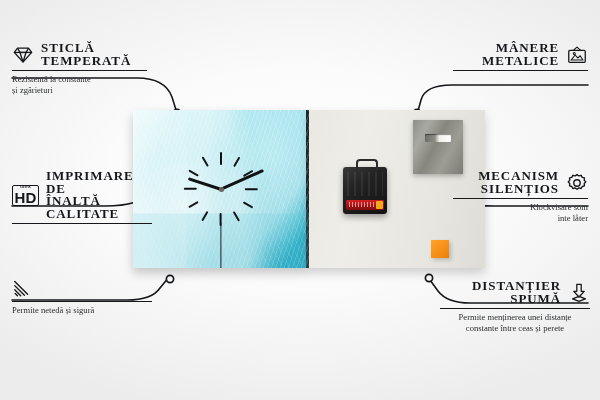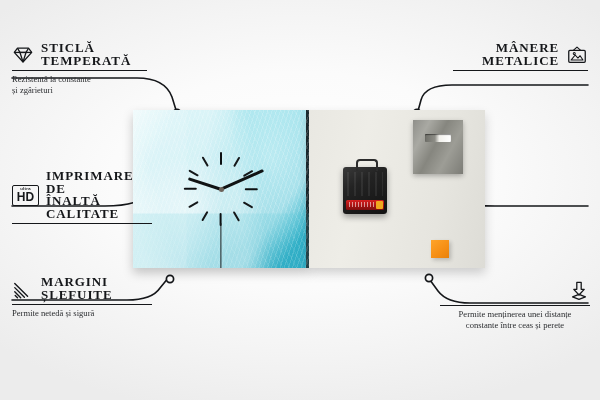--- a/index.html
+++ b/index.html
@@ -118,21 +118,21 @@
   .callout.right .sub{text-align:right;}
   .callout.right.sub-left .sub{text-align:center;}
 
   .ico{width:22px;height:22px;flex:0 0 22px;display:block;}
   .ico svg{display:block;width:22px;height:22px;}
   .ico.hd{
     width:25px;height:19px;flex:0 0 25px;border:1.4px solid #15171a;border-radius:2px;
     display:flex;flex-direction:column;align-items:center;justify-content:center;line-height:1;
   }
   .ico.hd .u{font-size:4.2px;font-weight:bold;letter-spacing:.3px;font-family:"Liberation Sans",sans-serif;color:#15171a;}
-  .ico.hd .h{font-size:12px;font-weight:bold;letter-spacing:.2px;font-family:"Liberation Sans",sans-serif;color:#15171a;margin-top:.5px;}
+  .ico.hd .h{font-size:15px;font-weight:bold;letter-spacing:.2px;font-family:"Liberation Sans",sans-serif;color:#15171a;margin-top:.5px;}
 
   
   #links{position:absolute;left:0;top:0;width:600px;height:400px;pointer-events:none;}
 </style>
 </head>
 <body>
 
 <div id="stage">
 
   <svg id="links" viewBox="0 0 600 400">
@@ -256,22 +256,20 @@
       <span class="ico">
         <svg viewBox="0 0 24 24">
             <g fill="none" stroke="#15171a" stroke-width="1.5" stroke-linecap="round">
           <path d="M3 6 L17 20"></path>
               <path d="M3 10.5 L13.5 21"></path>
               <path d="M3 15 L9.5 21.5"></path>
               <path d="M3.5 19 L6 21.5"></path>
         </g>
           </svg>
       </span>
-      <span class="title">MARGINI
-ȘLEFUITE</span>
     </div>
     <div class="rule" style="width:140px;"></div>
     <div class="sub">Permite netedă și sigură</div>
   </div>
 
   <div class="callout right" style="left:453px;top:42px;width:135px;">
     <div class="head">
       <span class="title">MÂNERE
 METALICE</span>
       <span class="ico">
@@ -281,23 +279,42 @@
           <path d="M5.5 17.5 L10 12 L13 15.3 L15.4 12.8 L18.5 17.5 Z" stroke-width="1.2"></path>
           <circle cx="9" cy="10.4" r="1.1" stroke-width="1.1"></circle>
           <path d="M8 7 L12 3.4 L16 7" stroke-width="1.3"></path>
         </g>
           </svg>
       </span>
     </div>
     <div class="rule" style="width:135px;"></div>
   </div>
 
+  <div class="callout right" style="left:453px;top:170px;width:135px;">
+    <div class="head">
+      <span class="title">MECANISM
+SILENȚIOS</span>
+      <span class="ico">
+        <svg viewBox="0 0 24 24">
+            <g fill="none" stroke="#15171a" stroke-width="1.5" stroke-linejoin="round">
+          <path d="M12 2.8 l2.1 1.5 2.4-.7 1.2 2.2 2.4.7 -.2 2.5 1.7 1.8 -1.7 1.8 .2 2.5 -2.4 .7 -1.2 2.2 -2.4-.7 -2.1 1.5 -2.1-1.5 -2.4 .7 -1.2-2.2 -2.4-.7 .2-2.5 -1.7-1.8 1.7-1.8 -.2-2.5 2.4-.7 1.2-2.2 2.4 .7 Z"></path>
+          <circle cx="12" cy="12" r="3.5"></circle>
+        </g>
+          </svg>
+      </span>
+    </div>
+    <div class="rule" style="width:135px;"></div>
+    <div class="sub">Klockvisare som
+inte låter</div>
+  </div>
 
   <div class="callout right sub-left" style="left:440px;top:280px;width:150px;">
     <div class="head">
+      <span class="title">DISTANȚIER
+SPUMĂ</span>
       <span class="ico">
         <svg viewBox="0 0 24 24">
             <g fill="none" stroke="#15171a" stroke-width="1.4" stroke-linejoin="round">
           <path d="M9.6 2.6 h4.8 v7.6 h3.3 L12 16.4 L6.3 10.2 h3.3 Z"></path>
           <path d="M5 18.4 L12 15.6 L19 18.4 L12 21.2 Z"></path>
         </g>
           </svg>
       </span>
     </div>
     <div class="rule" style="width:150px;"></div>

